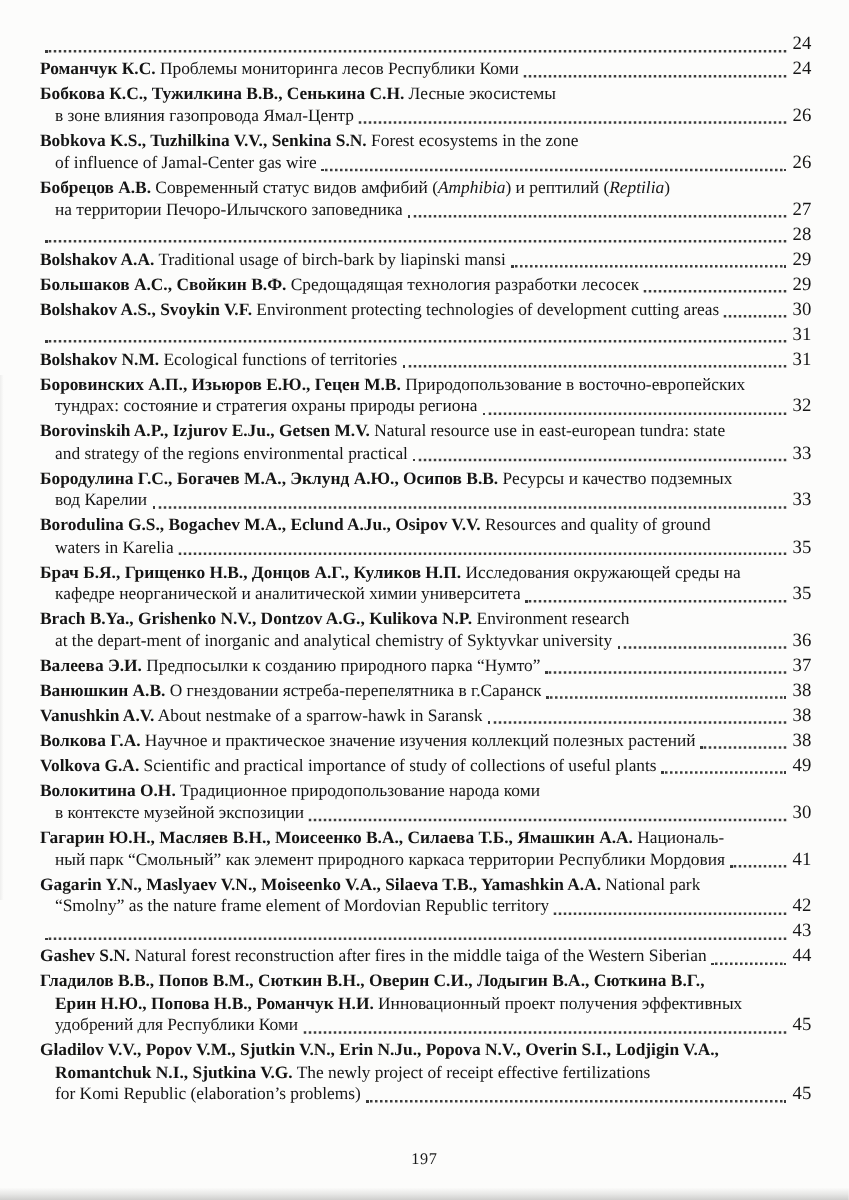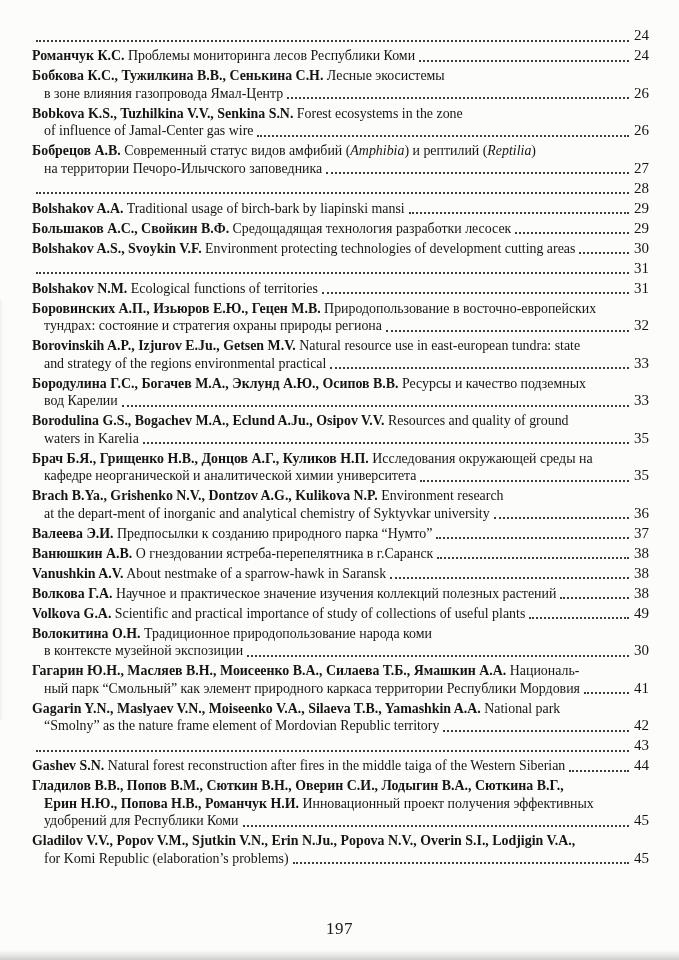--- a/index.html
+++ b/index.html
@@ -34,21 +34,21 @@
     align-self: flex-end;
     margin: 0 5px 3px 4px;
     border-bottom: 2px dotted #3c3c3c;
   }
   .pagenum { flex: 0 0 auto; font-size: 15px; }
   .footer-page {
     position: absolute;
     left: 0; right: 0;
     top: 919px;
     text-align: center;
-    font-size: 17px;
+    font-size: 13px;
     color: #1a1a1a;
     letter-spacing: 0.5px;
   }
   .scan-edge-bottom {
     position: absolute;
     left: 0; right: 0; bottom: 0;
     height: 10px;
     background: linear-gradient(to bottom, rgba(130,130,128,0) 0%, rgba(130,130,128,0.18) 55%, rgba(110,110,108,0.32) 100%);
   }
   .scan-smudge-left {
@@ -293,20 +293,23 @@
         </div>
         <div class="line cont">
           <span class="line-text"><span class="seg-r">удобрений для Республики Коми</span></span>
           <span class="leader"></span>
           <span class="pagenum">45</span>
         </div>
       </div>
       <div class="entry">
         <div class="line">
           <span class="line-text"><span class="seg-b">Gladilov V.V., Popov V.M., Sjutkin V.N., Erin N.Ju., Popova N.V., Overin S.I., Lodjigin V.A.,</span></span>
+        </div>
+        <div class="line cont">
+          <span class="line-text"><span class="seg-b">Romantchuk N.I., Sjutkina V.G.</span><span class="seg-r"> The newly project of receipt effective fertilizations</span></span>
         </div>
         <div class="line cont">
           <span class="line-text"><span class="seg-r">for Komi Republic (elaboration’s problems)</span></span>
           <span class="leader"></span>
           <span class="pagenum">45</span>
         </div>
       </div>
     </div>
 </div>
 

